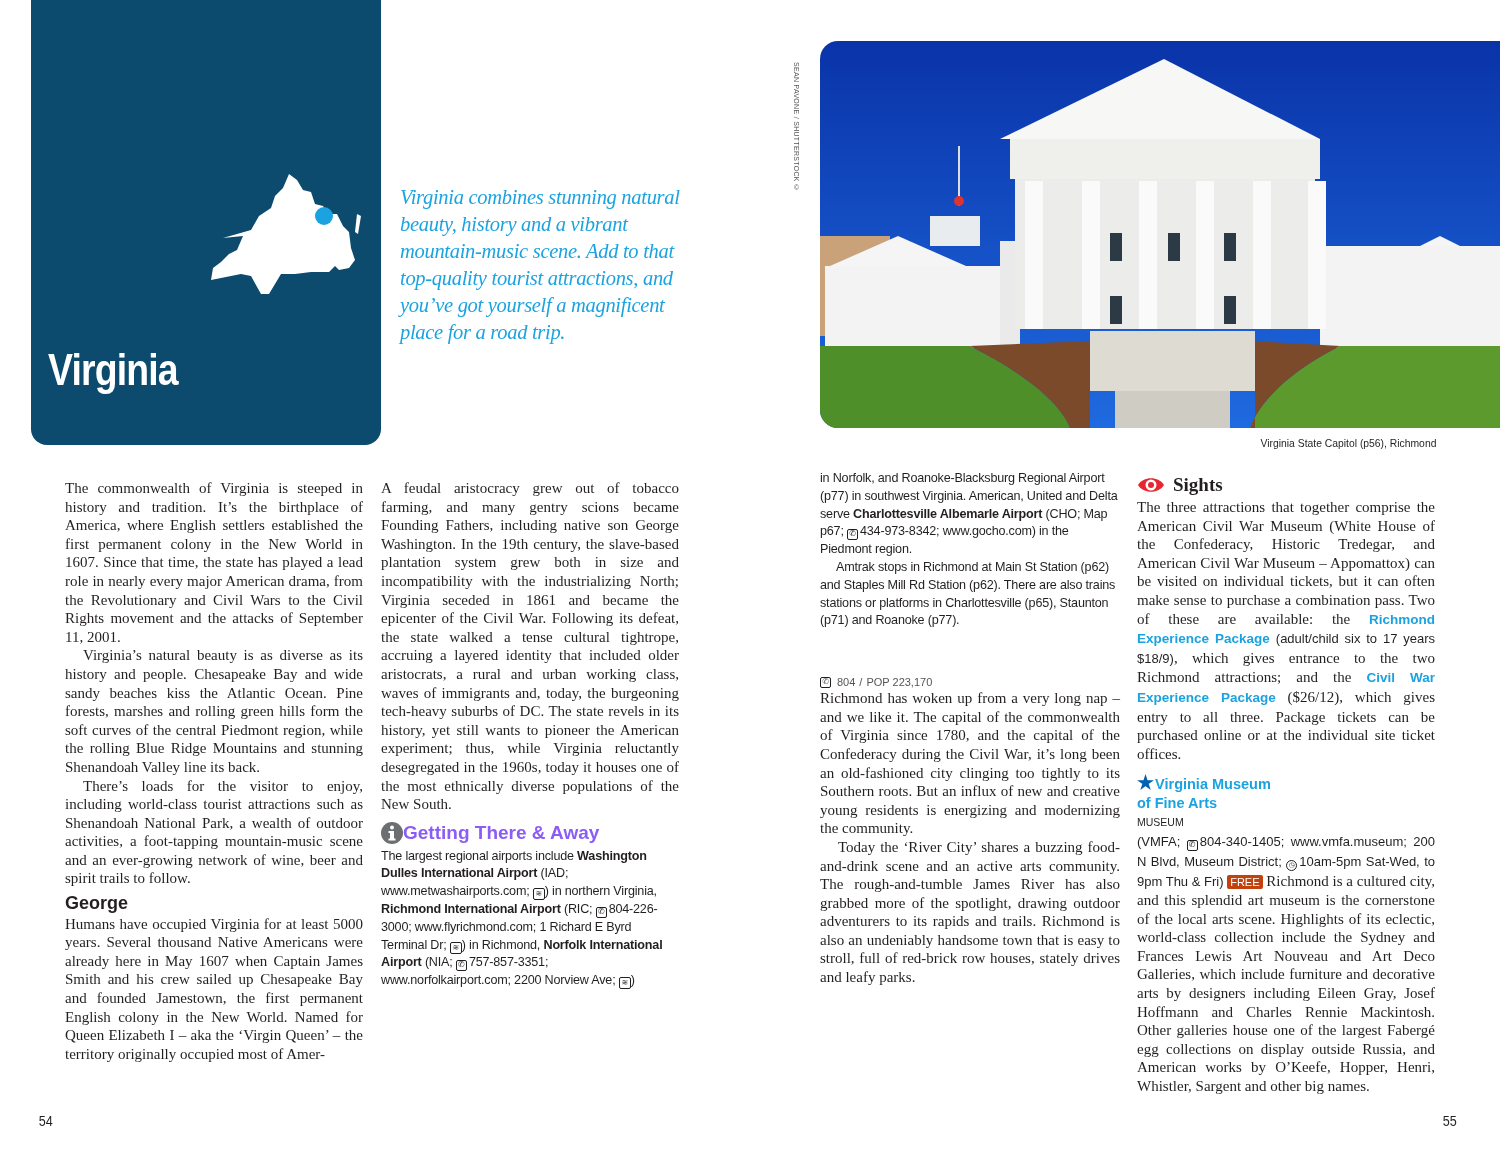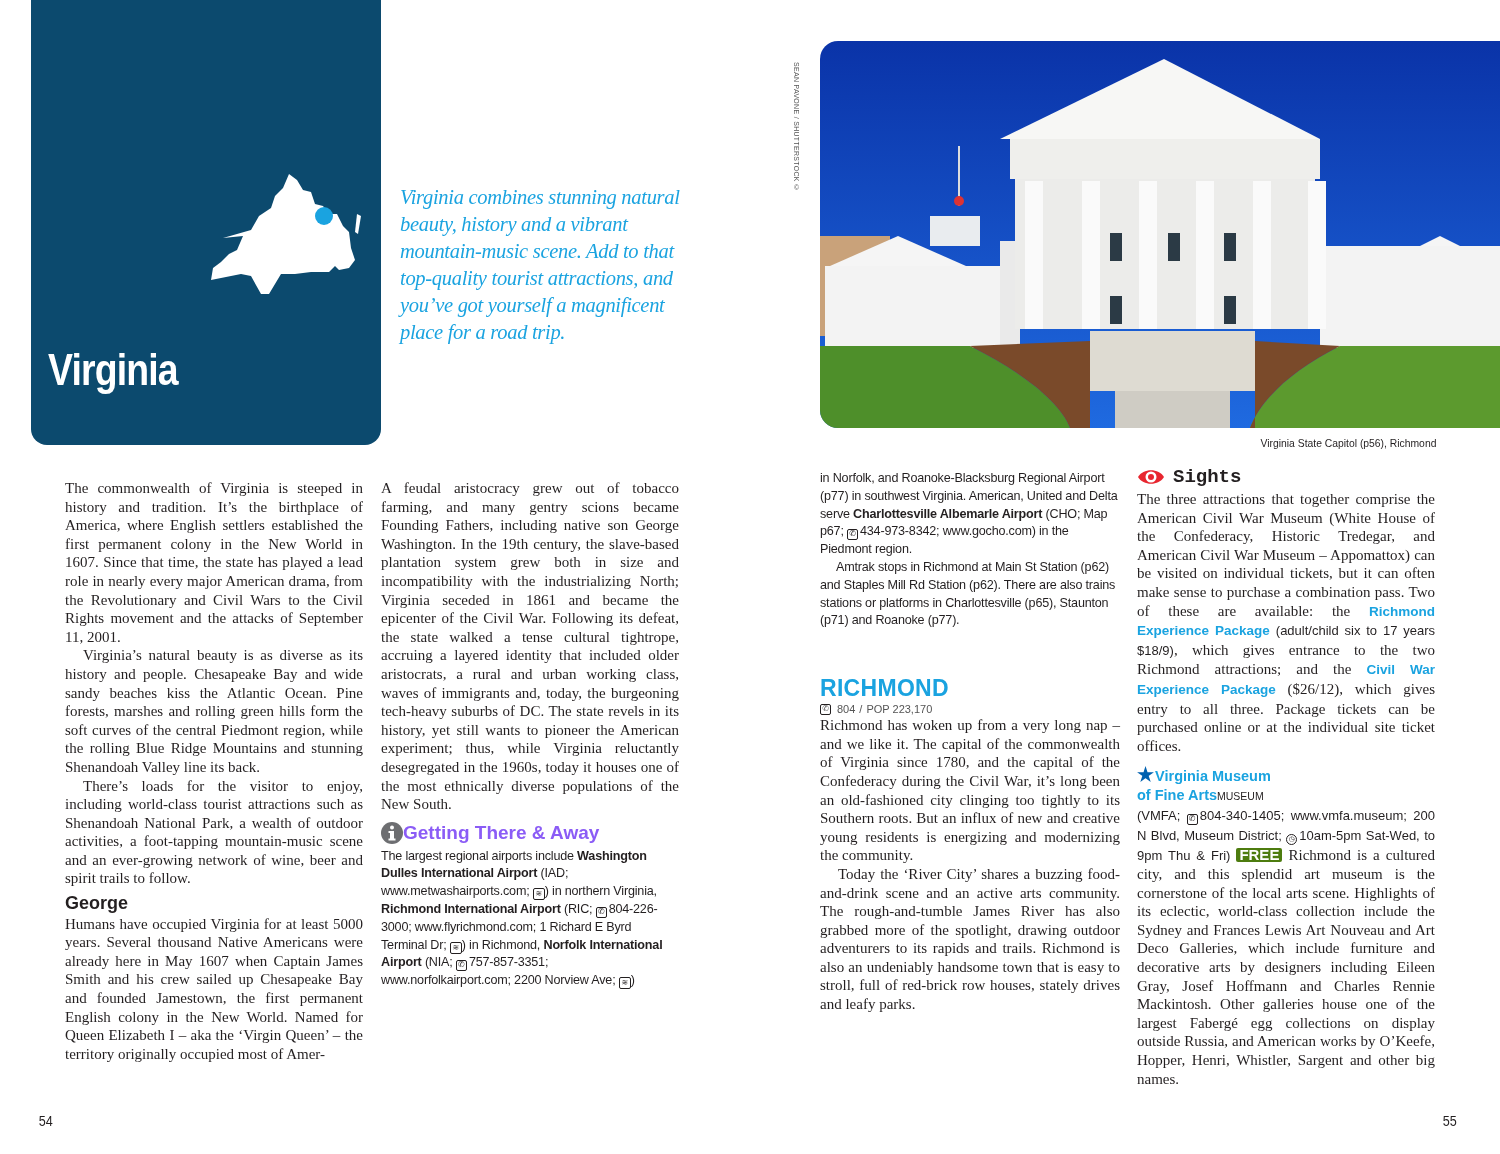--- a/index.html
+++ b/index.html
@@ -57,22 +57,22 @@
 
   .h-history {
     font-family: "Liberation Sans", sans-serif; font-weight: bold; font-size: 18px;
     color: #231f20; margin: 6px 0 2px;
   }
   .h-section {
     font-family: "Liberation Sans", sans-serif; font-weight: bold; font-size: 19px;
     color: #8b5cf6; display: flex; align-items: center; gap: 0; margin: 8px 0 4px;
   }
   .h-sights {
-    font-family: Liberation Mono, monospace; font-weight: bold; font-size: 19px;
-    color: #231f20; display: flex; align-items: center; gap: 8px; margin-bottom: 2px;
+    font-family: Liberation Serif, serif; font-weight: bold; font-size: 19px;
+    color: #231f20; display: flex; align-items: center; gap: 8px; margin-bottom: 2px; margin-top: 8px;
   }
   .city-title {
     font-family: "Liberation Sans", sans-serif; font-weight: bold; font-size: 23px;
     color: #1aa3e0; letter-spacing: 0.3px;
   }
   .city-meta {
     font-family: "Liberation Sans", sans-serif; font-size: 11px; color: #555;
     display: flex; align-items: center; gap: 4px; margin: 1px 0 1px;
   }
   .phone-icon {
@@ -89,28 +89,28 @@
     align-items: center; justify-content: center; font-size: 7px; vertical-align: -1px; margin-right: 2px;
   }
   .link-blue {
     font-family: "Liberation Sans", sans-serif; font-weight: bold; color: #1aa3e0; font-size: 13.5px;
   }
   .sans-inline { font-family: "Liberation Sans", sans-serif; font-size: 13px; }
   .poi-head {
     font-family: "Liberation Sans", sans-serif; font-weight: bold; font-size: 14.5px;
     color: #1aa3e0; line-height: 19px; margin-top: 10px;
   }
-  .poi-row { display: flex; justify-content: flex-start; align-items: baseline; }
+  .poi-row { display: flex; justify-content: flex-start; align-items: baseline; flex-direction: column; }
   .poi-type {
     font-family: "Liberation Sans", sans-serif; font-size: 10.5px; color: #231f20; font-weight: normal;
   }
   .star-icon { color: #0061b0; font-size: 19px; line-height: 1; margin-right: 1px; }
   .free-badge {
-    display: inline-block; background: #4d7c0f; color: #fff; font-family: "Liberation Sans", sans-serif;
-    font-weight: bold; font-size: 15px; padding: 0 3px; border-radius: 2px; line-height: 14px;
+    display: inline-block; background: #c2410c; color: #fff; font-family: "Liberation Sans", sans-serif;
+    font-weight: normal; font-size: 11px; padding: 0 3px; border-radius: 2px; line-height: 14px;
   }
   .page-num {
     position: absolute; font-family: "Liberation Sans", sans-serif; font-size: 14px; color: #231f20;
     transform: scaleX(0.9);
   }
 </style>
 </head>
 <body>
 
 <div class="title-block">
@@ -207,21 +207,20 @@
 <div class="photo-caption">Virginia State Capitol (p56), Richmond</div>
 
 <div class="col" style="left:820px; top:470px; width:300px;">
   <div class="sans-body">
     <span>in Norfolk, and Roanoke-Blacksburg Regional Airport (p77) in southwest Virginia. American, United and Delta serve </span><b>Charlottesville Albemarle Airport</b><span> (CHO; Map p67; </span><span class="phone-icon">✆</span><span>434-973-8342; www.gocho.com) in the Piedmont region.</span>
   </div>
   <div class="sans-body">
     <p style="text-indent:16px;">Amtrak stops in Richmond at Main St Station (p62) and Staples Mill Rd Station (p62). There are also trains stations or platforms in Charlottesville (p65), Staunton (p71) and Roanoke (p77).</p>
   </div>
   <div style="height:45px;"></div>
-  <div class="city-title">RICHMOND</div>
   <div class="city-meta">
     <span class="phone-icon">✆</span>
     <span>804</span>
     <span>/</span>
     <span>POP 223,170</span>
   </div>
   <div class="serif-body">
     <p>Richmond has woken up from a very long nap – and we like it. The capital of the commonwealth of Virginia since 1780, and the capital of the Confederacy during the Civil War, it’s long been an old-fashioned city clinging too tightly to its Southern roots. But an influx of new and creative young residents is energizing and modernizing the community.</p>
     <p>Today the ‘River City’ shares a buzzing food-and-drink scene and an active arts community. The rough-and-tumble James River has also grabbed more of the spotlight, drawing outdoor adventurers to its rapids and trails. Richmond is also an undeniably handsome town that is easy to stroll, full of red-brick row houses, stately drives and leafy parks.</p>
   </div>

